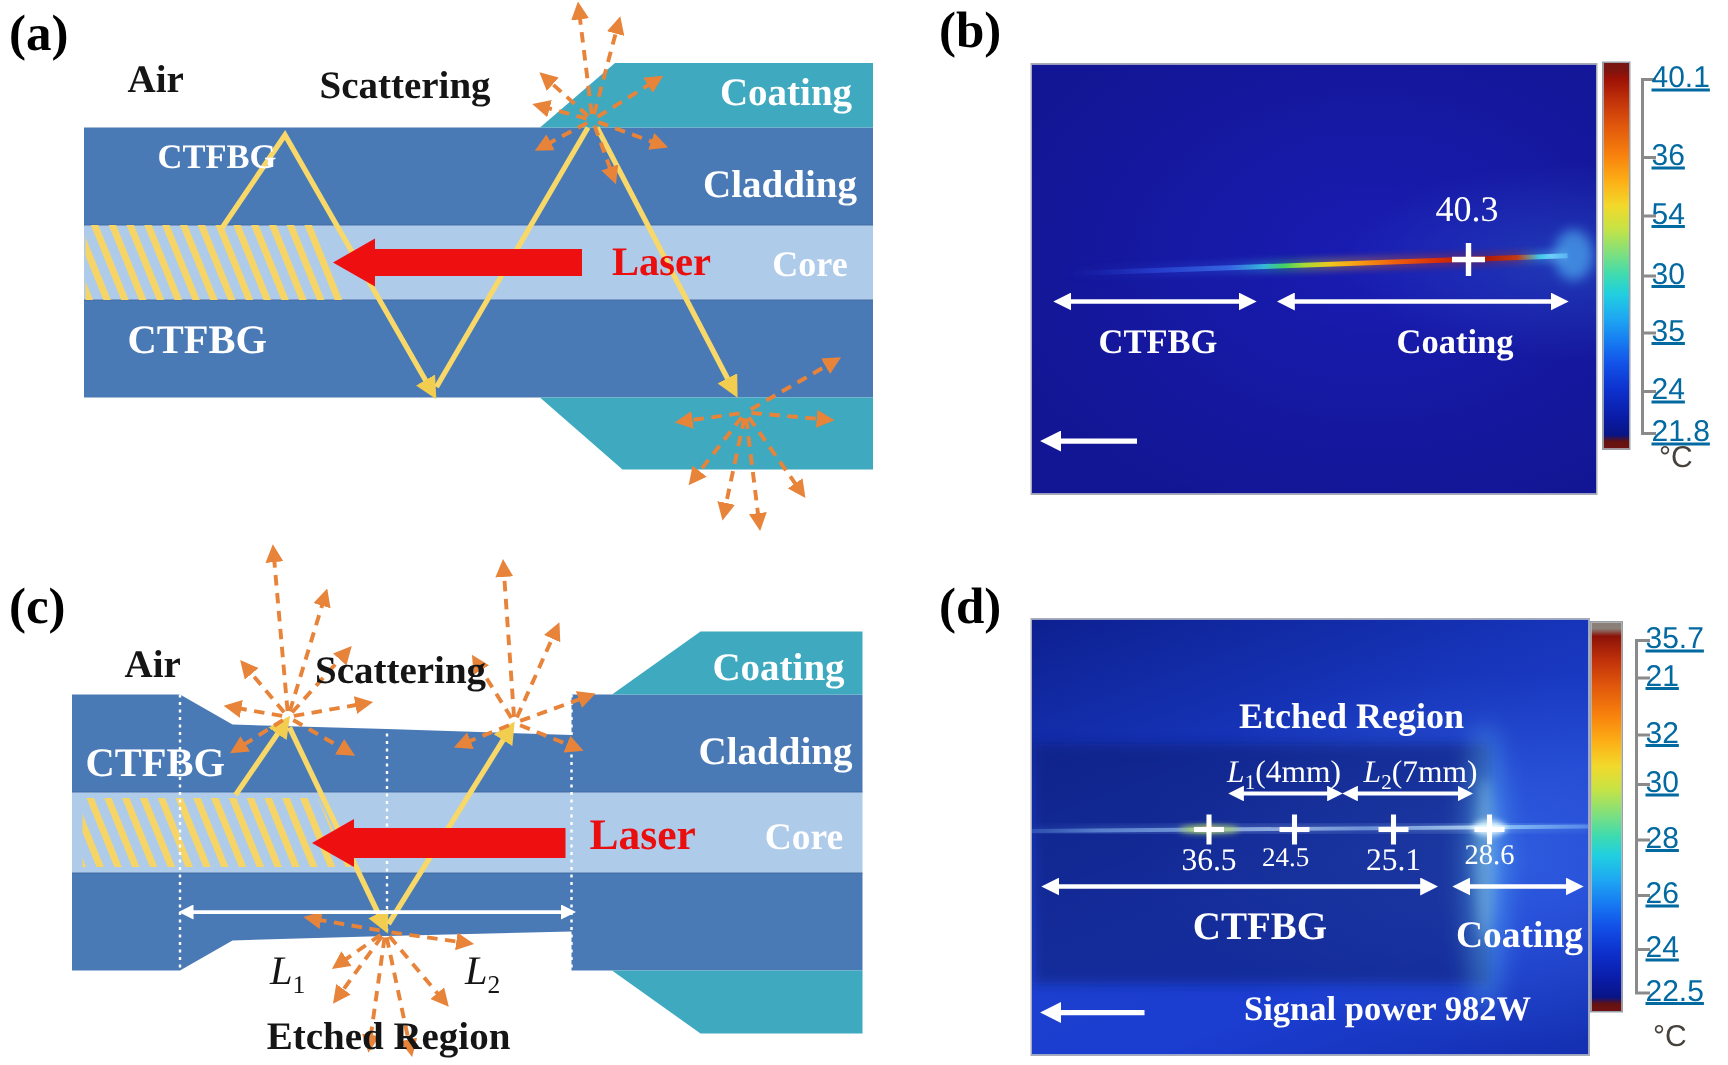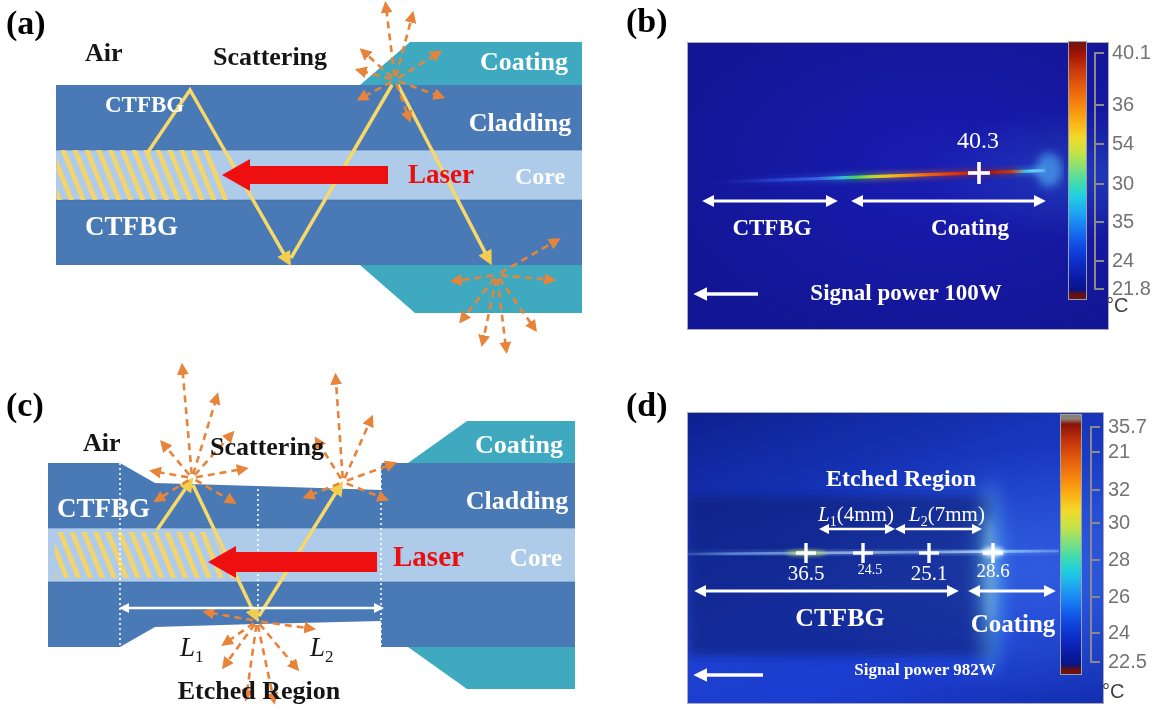--- a/index.html
+++ b/index.html
@@ -1,20 +1,20 @@
 <!DOCTYPE html>
 <html><head>
 <meta charset="utf-8">
 <style>
   html,body{margin:0;padding:0;background:#fff;}
   .fig{position:relative;width:1152px;height:710px;background:#ffffff;overflow:hidden;
        font-family:"Liberation Serif",serif;}
   .ptag{position:absolute;font:bold 34px "Liberation Serif",serif;color:#000;}
   
-  .thermal{position:absolute;border:1px solid #a8adb5;overflow:hidden;padding-left:44px;}
+  .thermal{position:absolute;border:1px solid #a8adb5;overflow:hidden;}
   .thermal-b{left:687px;top:42px;width:376px;height:286px;
      background:radial-gradient(ellipse at 96% 46%, rgba(70,170,255,.22) 0%, rgba(70,170,255,0) 30%),
                 radial-gradient(ellipse at 60% 45%, #191cb2 0%, #131694 80%);}
   .thermal-d{left:687px;top:412px;width:371px;height:290px;
      background:radial-gradient(ellipse at 85% 55%, rgba(90,160,255,.30) 0%, rgba(90,160,255,0) 55%),
                 linear-gradient(160deg,#0d2090 0%,#1634b8 30%,#1d40cf 55%,#1b3dd0 75%,#1430b0 100%);}
   .thermal svg{position:absolute;left:0;top:0;}
   .tt{position:absolute;color:#fff;white-space:nowrap;transform:translateX(-50%);line-height:1.08;}
   .b{font-weight:bold;}
   
@@ -24,21 +24,21 @@
     #f2d92b 37%,#c6e345 43%,#83e07a 49%,#3edbb0 55%,#21cfe0 60%,#1ea9f2 66%,#177df2 72%,
     #1252e8 78%,#0d30cc 85%,#0a1ca6 92%,#081486 96.5%,#641110 98.2%,#6e1212 100%);}
   .cbar-d{background:linear-gradient(180deg,
     #8a8078 0%,#8a8078 1.6%,#8c1208 3.5%,#c3330a 10%,#e35b0c 17%,#f8820d 24%,#fcb116 31%,
     #f2d92b 37%,#c6e345 43%,#83e07a 49%,#3edbb0 55%,#21cfe0 60%,#1ea9f2 66%,#177df2 72%,
     #1252e8 78%,#0d30cc 85%,#0a1ca6 92%,#081486 96.5%,#641110 98.2%,#6e1212 100%);}
   .cb-scale{position:absolute;}
   .cb-axis{position:absolute;left:0;width:2px;background:#8a8a8a;}
   .cb-tick{position:absolute;left:0;height:0;}
   .cb-stub{position:absolute;left:0;top:-1px;width:10px;height:2px;background:#8a8a8a;}
-  .cb-lbl{position:absolute;left:18px;top:-12px;font:20px "Liberation Sans",sans-serif;color:#737373;}
+  .cb-lbl{position:absolute;left:7px;top:-12px;font:20px "Liberation Sans",sans-serif;color:#0369a1;text-decoration:underline;}
   .cb-unit{position:absolute;font:20px "Liberation Sans",sans-serif;color:#46413b;}
   
   .burst line{stroke:#e8833a;stroke-width:2.6;stroke-dasharray:7 5;fill:none;}
   
   text{font-family:"Liberation Serif",serif;}
   .wl{fill:#ffffff;font-weight:bold;}
   .kl{fill:#151515;font-weight:bold;}
   .rl{fill:#ea0e0e;font-weight:bold;}
 </style>
 </head>
@@ -227,21 +227,20 @@
       </g>
       <g stroke="#fff" stroke-width="3">
         <line x1="19" y1="158" x2="145" y2="158" marker-start="url(#mW)" marker-end="url(#mW)"></line>
         <line x1="168" y1="158" x2="353" y2="158" marker-start="url(#mW)" marker-end="url(#mW)"></line>
         <line x1="11" y1="251" x2="70" y2="251" stroke-width="3.5" marker-start="url(#mW)"></line>
       </g>
     </svg>
     <div class="tt" style="left:290px;top:85px;font-size:24px">40.3</div>
     <div class="tt b" style="left:84px;top:173px;font-size:23px">CTFBG</div>
     <div class="tt b" style="left:282px;top:173px;font-size:23px">Coating</div>
-    <div class="tt b" style="left:218px;top:238px;font-size:23px">Signal power 100W</div>
   </div>
 
   <div class="cbar cbar-b" style="left:1068px;top:41px;width:17px;height:257px"></div>
   <div class="cb-scale" style="left:1094px;top:41px;width:58px;height:257px">
     <div class="cb-axis" style="top:12px;height:236px"></div>
     <div class="cb-tick" style="top:12px">
         <span class="cb-stub"></span>
         <span class="cb-lbl">40.1</span>
       </div>
     <div class="cb-tick" style="top:64px">
@@ -314,26 +313,26 @@
       <g stroke="#fff" stroke-width="3">
         <line x1="11" y1="178" x2="266" y2="178" marker-start="url(#mW)" marker-end="url(#mW)"></line>
         <line x1="285" y1="178" x2="363" y2="178" marker-start="url(#mW)" marker-end="url(#mW)"></line>
         <line x1="11" y1="262" x2="75" y2="262" stroke-width="3.5" marker-start="url(#mW)"></line>
       </g>
     </svg>
     <div class="tt b" style="left:213px;top:53px;font-size:24px">Etched Region</div>
     <div class="tt" style="left:168px;top:90px;font-size:21px"><i>L</i><sub style="font-size:14px">1</sub><span>(4mm)</span></div>
     <div class="tt" style="left:259px;top:90px;font-size:21px"><i>L</i><sub style="font-size:14px">2</sub><span>(7mm)</span></div>
     <div class="tt" style="left:118px;top:149px;font-size:21px">36.5</div>
-    <div class="tt" style="left:182px;top:149px;font-size:14px">24.5</div>
+    <div class="tt" style="left:169px;top:149px;font-size:18px">24.5</div>
     <div class="tt" style="left:241px;top:149px;font-size:21px">25.1</div>
     <div class="tt" style="left:305px;top:148px;font-size:19px">28.6</div>
     <div class="tt b" style="left:152px;top:191px;font-size:26px">CTFBG</div>
     <div class="tt b" style="left:325px;top:197px;font-size:25px">Coating</div>
-    <div class="tt b" style="left:237px;top:248px;font-size:17px">Signal power 982W</div>
+    <div class="tt b" style="left:237px;top:248px;font-size:23px">Signal power 982W</div>
   </div>
 
   <div class="cbar cbar-d" style="left:1060px;top:414px;width:20px;height:259px"></div>
   <div class="cb-scale" style="left:1090px;top:414px;width:82px;height:259px">
     <div class="cb-axis" style="top:13px;height:235px"></div>
     <div class="cb-tick" style="top:13px">
         <span class="cb-stub"></span>
         <span class="cb-lbl">35.7</span>
       </div>
     <div class="cb-tick" style="top:38px">

